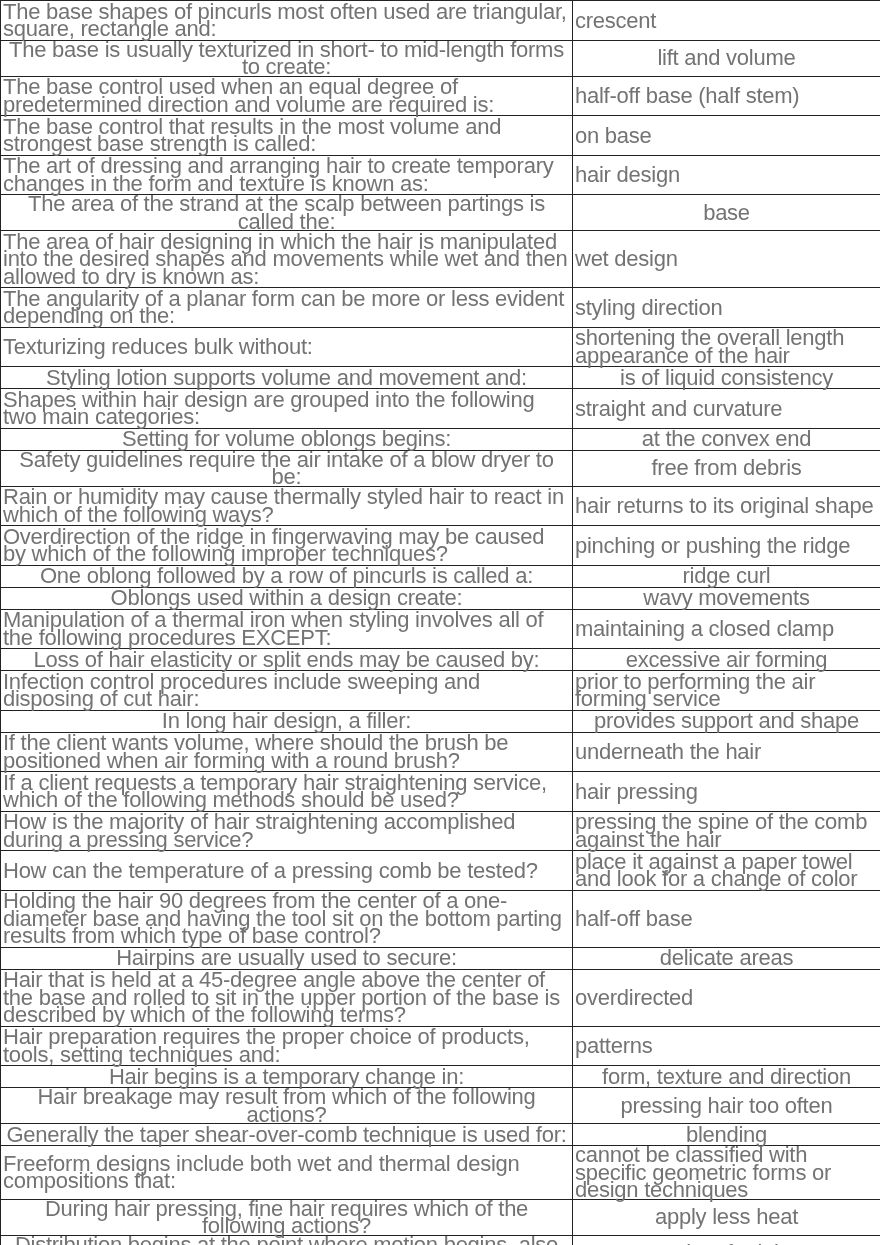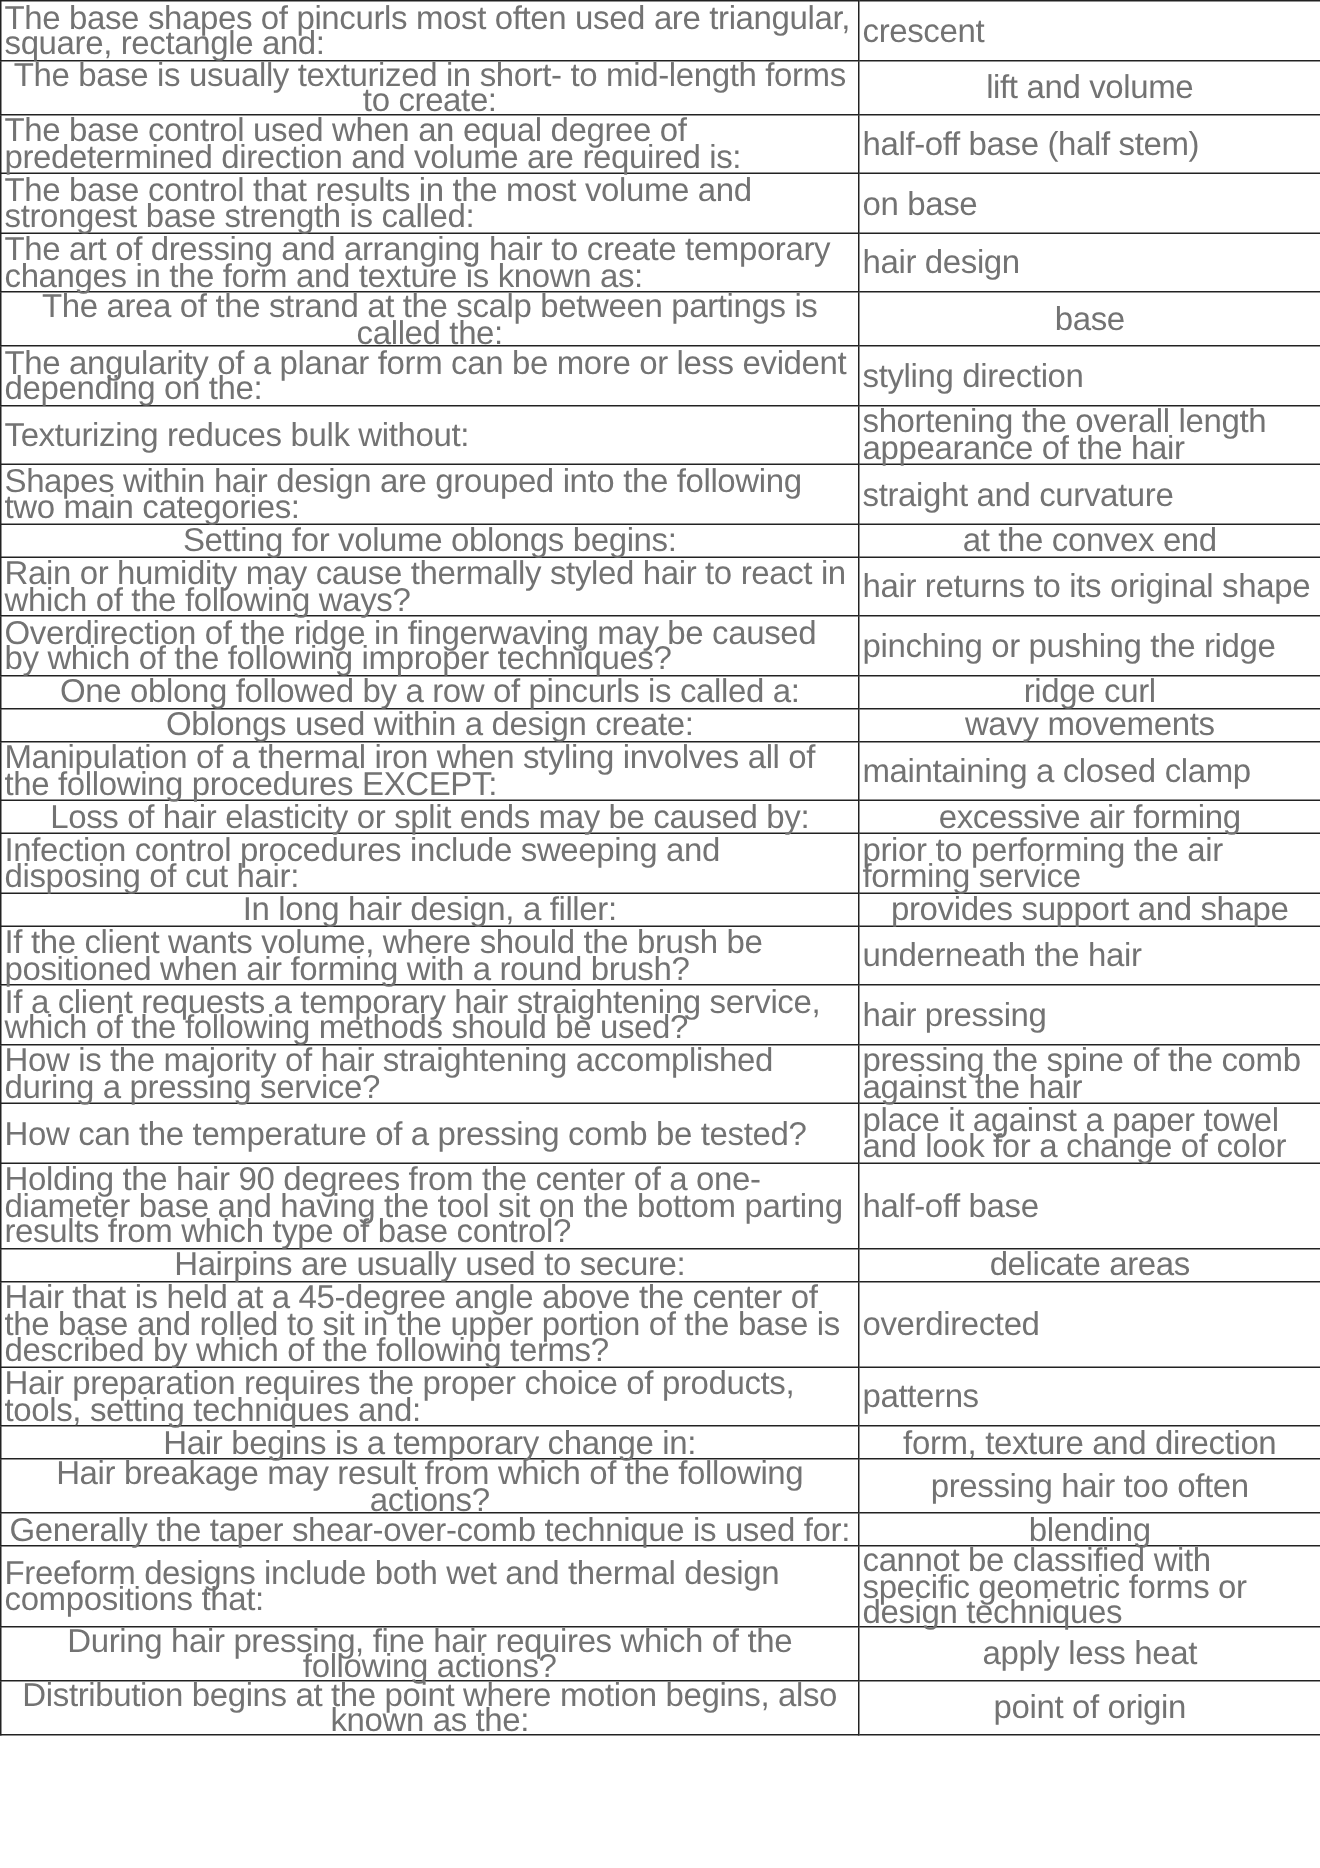--- a/index.html
+++ b/index.html
@@ -53,35 +53,47 @@
         <td>on base</td>
       </tr>
       <tr class="l2">
         <td>The art of dressing and arranging hair to create temporary changes in the form and texture is known as:</td>
         <td>hair design</td>
       </tr>
       <tr class="l1">
         <td>The area of the strand at the scalp between partings is called the:</td>
         <td>base</td>
       </tr>
+      <tr class="l3">
+        <td>The area of hair designing in which the hair is manipulated into the desired shapes and movements while wet and then allowed to dry is known as:</td>
+        <td>wet design</td>
+      </tr>
       <tr class="l2">
         <td>The angularity of a planar form can be more or less evident depending on the:</td>
         <td>styling direction</td>
       </tr>
       <tr class="l2">
         <td>Texturizing reduces bulk without:</td>
         <td>shortening the overall length appearance of the hair</td>
       </tr>
+      <tr class="l1">
+        <td>Styling lotion supports volume and movement and:</td>
+        <td>is of liquid consistency</td>
+      </tr>
       <tr class="l2">
         <td>Shapes within hair design are grouped into the following two main categories:</td>
         <td>straight and curvature</td>
       </tr>
       <tr class="l1">
         <td>Setting for volume oblongs begins:</td>
         <td>at the convex end</td>
+      </tr>
+      <tr class="l1">
+        <td>Safety guidelines require the air intake of a blow dryer to be:</td>
+        <td>free from debris</td>
       </tr>
       <tr class="l2">
         <td>Rain or humidity may cause thermally styled hair to react in which of the following ways?</td>
         <td>hair returns to its original shape</td>
       </tr>
       <tr class="l2">
         <td>Overdirection of the ridge in fingerwaving may be caused by which of the following improper techniques?</td>
         <td>pinching or pushing the ridge</td>
       </tr>
       <tr class="l1">

